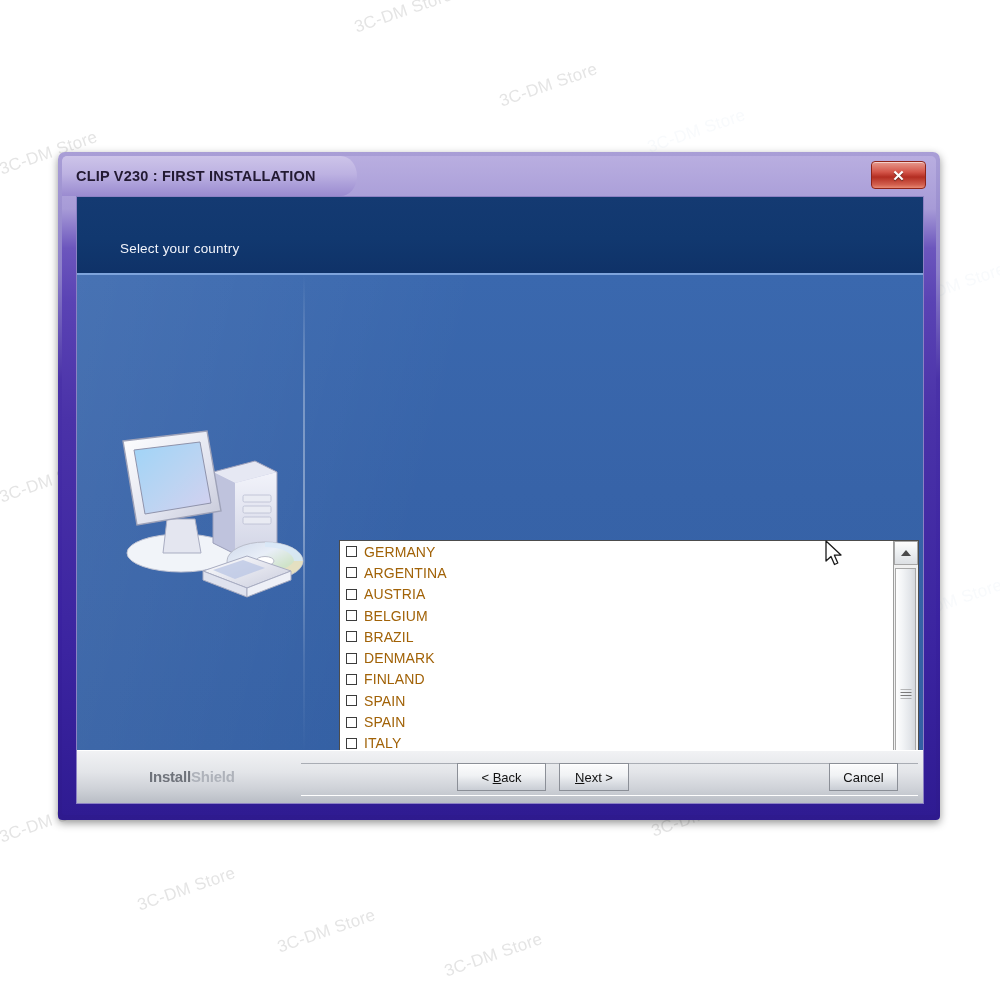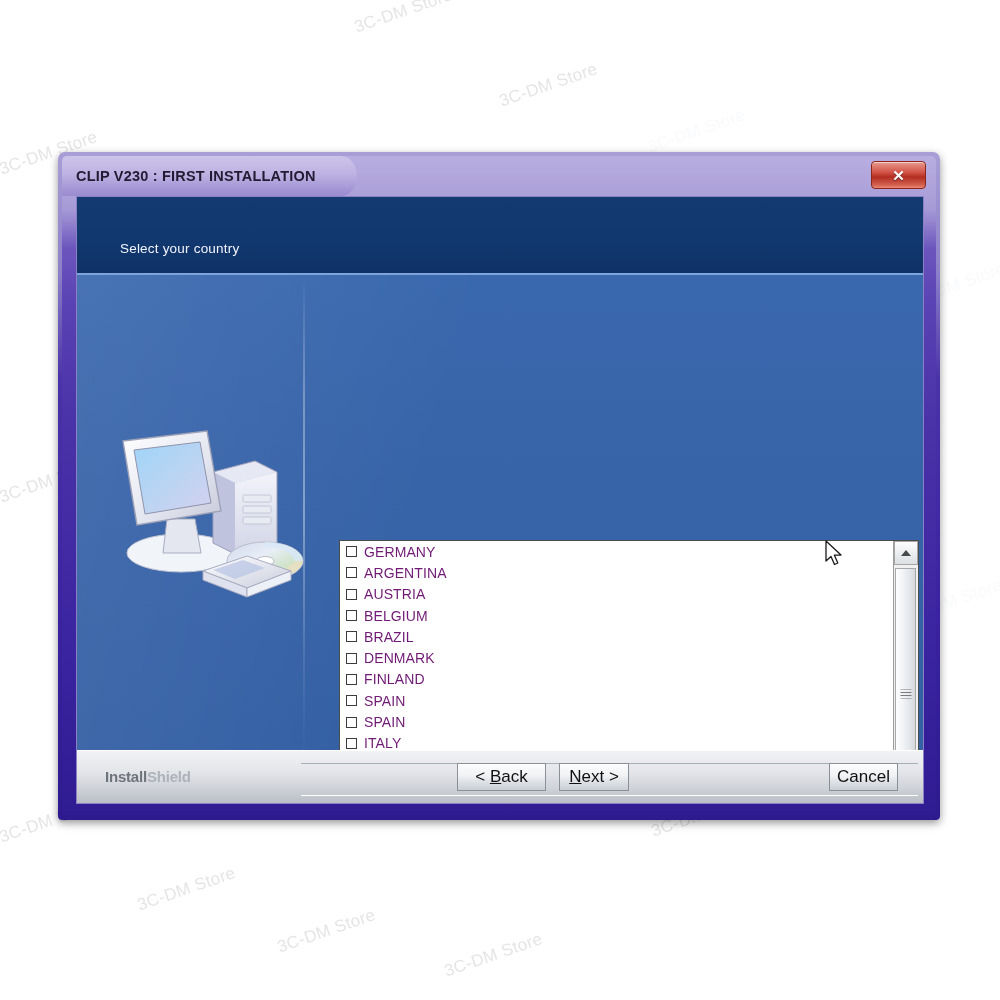--- a/index.html
+++ b/index.html
@@ -217,21 +217,21 @@
     border: 1px solid #3c3c3c;
     background: #ffffff;
     margin-right: 7px;
     flex: 0 0 auto;
     position: relative;
     box-sizing: border-box;
     cursor: pointer;
   }
   .row-label {
     font-size: 14px;
-    color: #701a75;
+    color: #a16207;
     letter-spacing: 0.1px;
     font-family: "Liberation Sans", sans-serif;
     white-space: nowrap;
   }
 
   
   #scrollbar {
     position: relative;
     flex: 0 0 auto;
     width: 25px;
@@ -295,34 +295,34 @@
   }
   #is-logo {
     position: absolute;
     left: 28px;
     top: 17px;
     font-size: 15px;
     font-weight: bold;
     letter-spacing: -0.2px;
     white-space: nowrap;
   }
-  #is-logo .is-a { color: #6f737b; }
+  #is-logo .is-a { color: #6f737b; margin-left: 44px; }
   #is-logo .is-b { color: #aeb2ba; margin-top: 19px; }
 
   .btn {
     position: absolute;
     top: 12px;
     height: 28px;
     background: linear-gradient(180deg, #fcfcfd 0%, #f0f2f4 45%, #dde0e5 70%, #c9cdd4 100%);
     border: 1px solid #8b8f97;
     box-sizing: border-box;
     display: flex;
     align-items: center;
     justify-content: center;
-    font-size: 17px;
+    font-size: 13px;
     color: #111111;
     cursor: pointer;
     box-shadow: inset 0 1px 0 rgba(255,255,255,0.85);
   }
   #btn-back { left: 380px; width: 89px; }
   #btn-next { left: 482px; width: 70px; }
   #btn-cancel { left: 752px; width: 69px; }
   .btn u { text-decoration: underline; }
 
   

